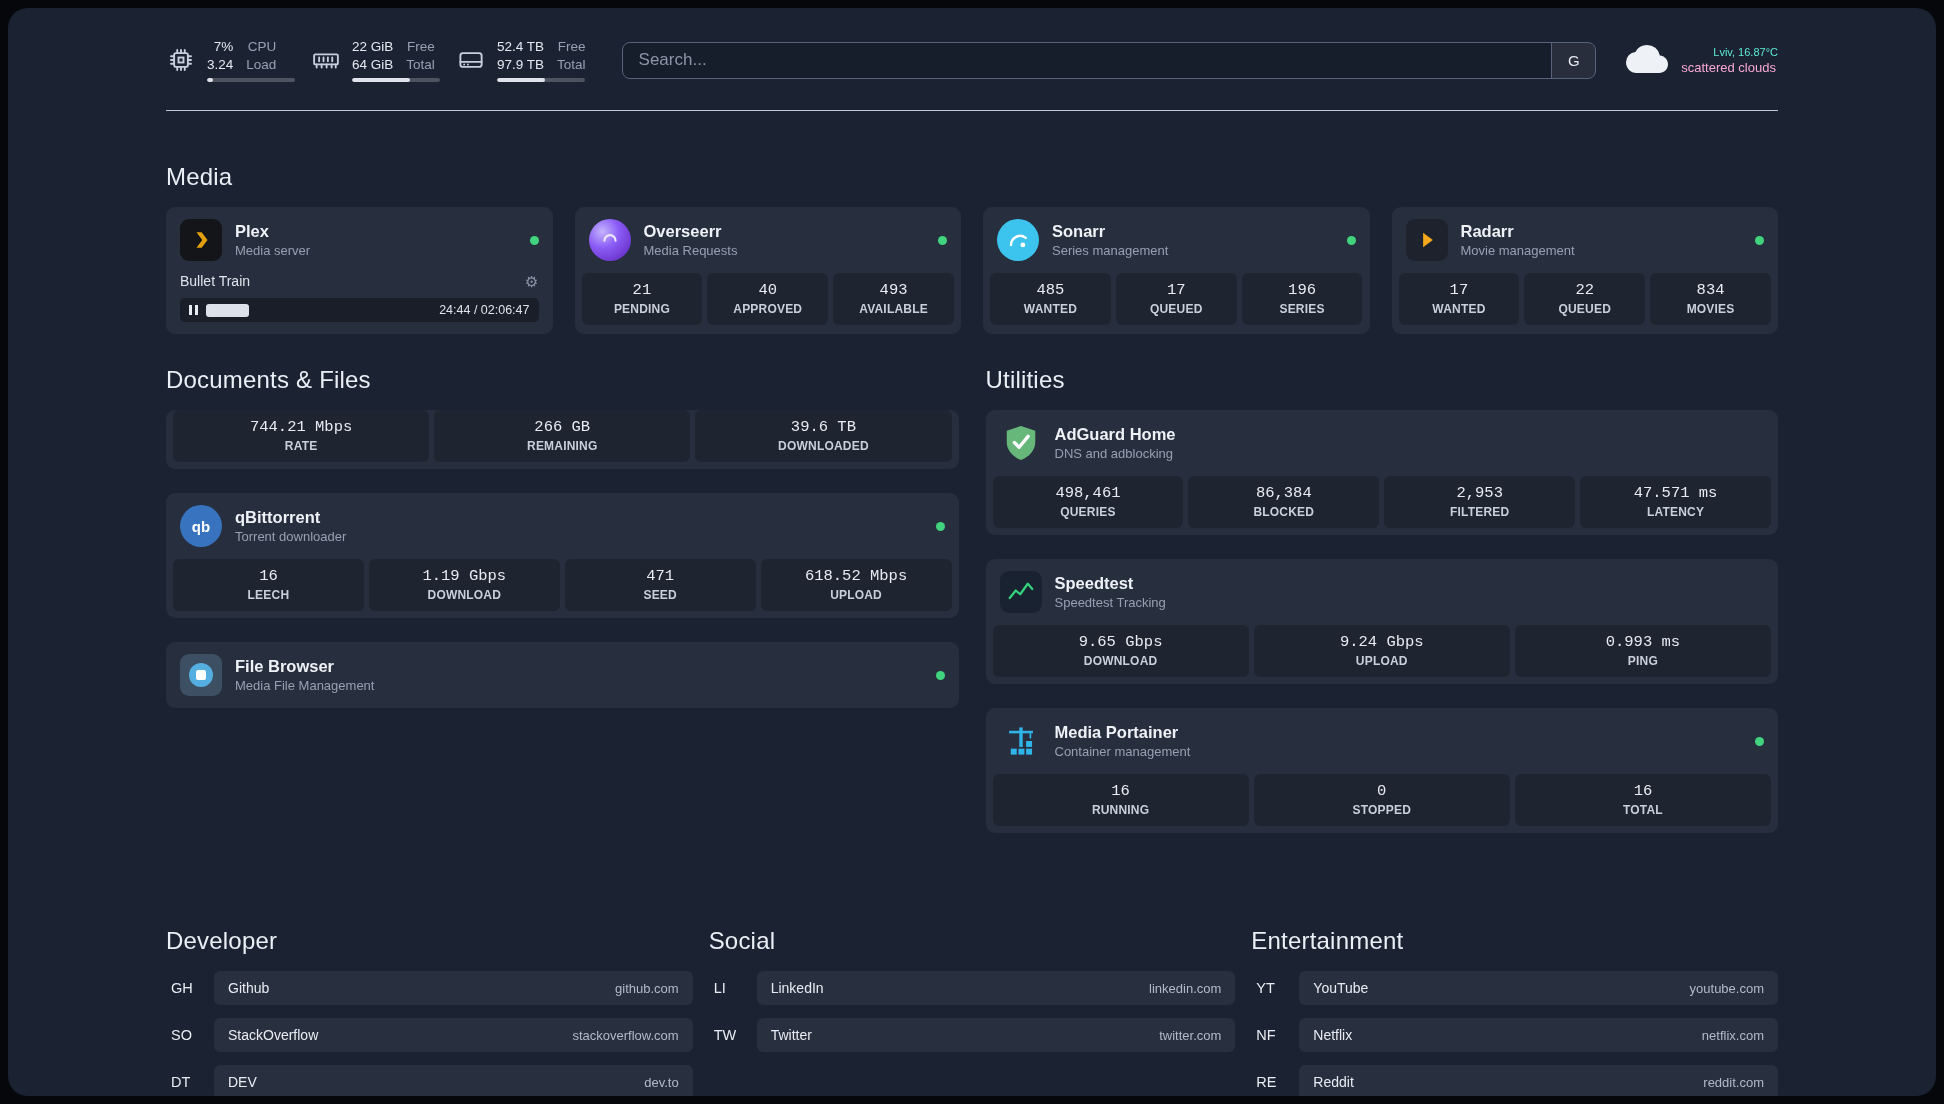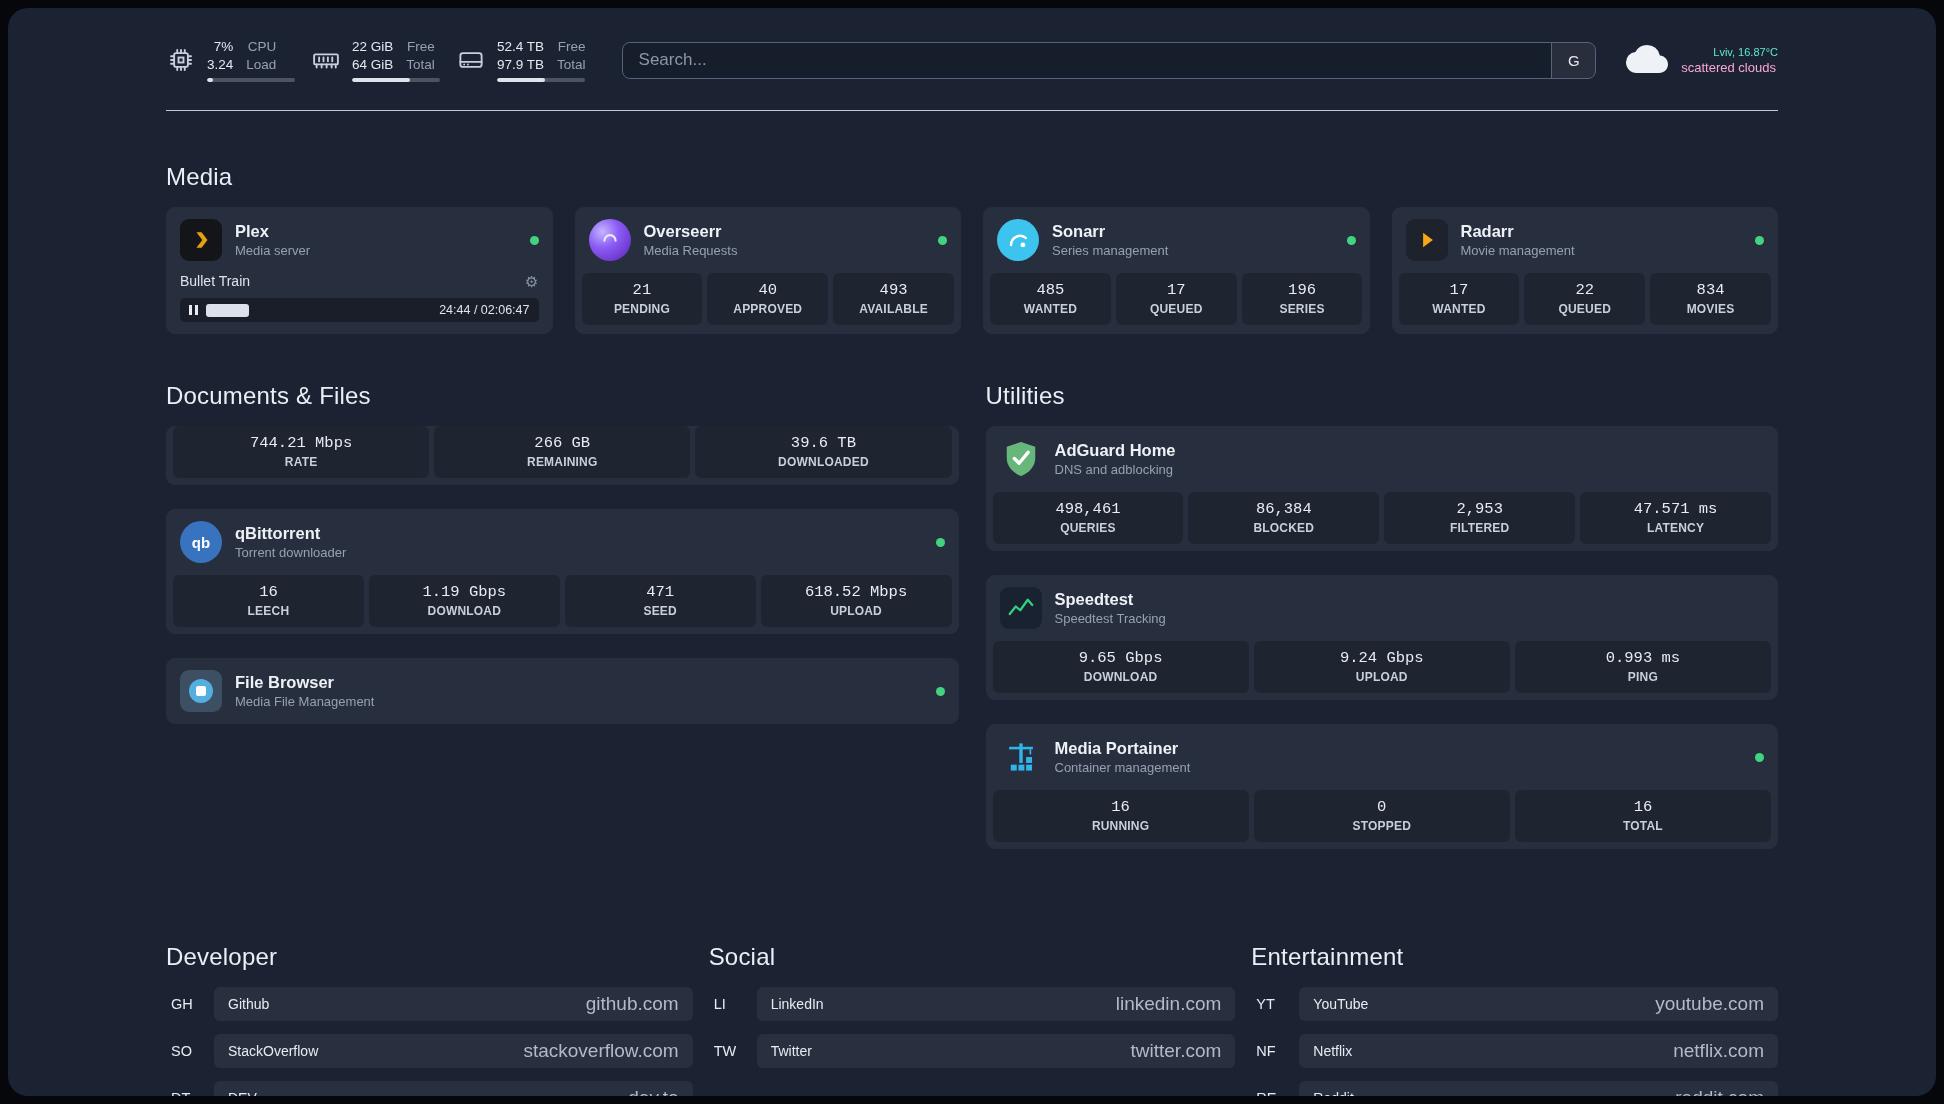--- a/index.html
+++ b/index.html
@@ -39,21 +39,21 @@
   .weather { display: flex; align-items: center; gap: 13px; }
   .w1 { font-size: 11px; color: #5eead4; margin-left: 32px; }
   .w2 { font-size: 13px; color: #f9a8d4; margin-top: 2px; }
 
   .divider { border: none; border-top: 1px solid rgba(222,229,238,0.85); margin-top: 28px; }
 
   
   h2.section-title { font-size: 24px; font-weight: 500; color: #eaeef5; margin-bottom: 16px; letter-spacing: 0.2px; }
   .media-section { margin-top: 52px; }
   .grid4 { display: grid; grid-template-columns: repeat(4, 1fr); gap: 22px; }
-  .cols { display: grid; grid-template-columns: 1fr 1fr; gap: 27px; margin-top: 48px; align-items: start; }
+  .cols { display: grid; grid-template-columns: 1fr 1fr; gap: 27px; margin-top: 32px; align-items: start; }
 
   .card { background: rgba(255,255,255,0.055); border-radius: 9px; cursor: pointer; }
   .col-stack .card { margin-bottom: 24px; }
   .card-head { display: flex; align-items: center; gap: 13px; padding: 12px 14px; }
   .app-icon { width: 42px; height: 42px; flex: none; display: flex; align-items: center; justify-content: center; }
   .app-name { font-size: 16.5px; font-weight: 700; color: #eef1f6; }
   .app-sub { font-size: 13px; color: #96a0b0; margin-top: 2px; }
   .dot { width: 9px; height: 9px; border-radius: 50%; background: #41d37e; margin-left: auto; flex: none; }
 
   .stats { display: flex; gap: 5px; padding: 0 7px 7px; }
@@ -82,21 +82,21 @@
   .fb-inner { width: 24px; height: 24px; border-radius: 50%; background: #54aee0; display: flex; align-items: center; justify-content: center; }
   .fb-inner i { display: block; width: 10px; height: 10px; background: #fff; border-radius: 2px; }
   .tile-speedtest { background: #182231; border-radius: 9px; }
 
   
   .bookmarks { margin-top: 70px; display: grid; grid-template-columns: repeat(3, 1fr); gap: 0 16px; }
   .bm-row { display: flex; align-items: center; margin-bottom: 13px; height: 34px; cursor: pointer; }
   .bm-abbr { width: 48px; flex: none; font-size: 14.5px; color: #e8ecf2; padding-left: 5px; }
   .bm-pill { flex: 1; height: 34px; background: rgba(255,255,255,0.06); border-radius: 6px; display: flex; align-items: center; padding: 0 14px; }
   .bm-name { font-size: 14px; color: #e8ecf2; }
-  .bm-domain { margin-left: auto; font-size: 19px; color: #b2bac7; }
+  .bm-domain { margin-left: auto; font-size: 13px; color: #b2bac7; }
 </style>
 </head>
 <body>
 
 <div class="app">
   <div class="content">
 
     <div class="topbar">
 
       <div class="res">

